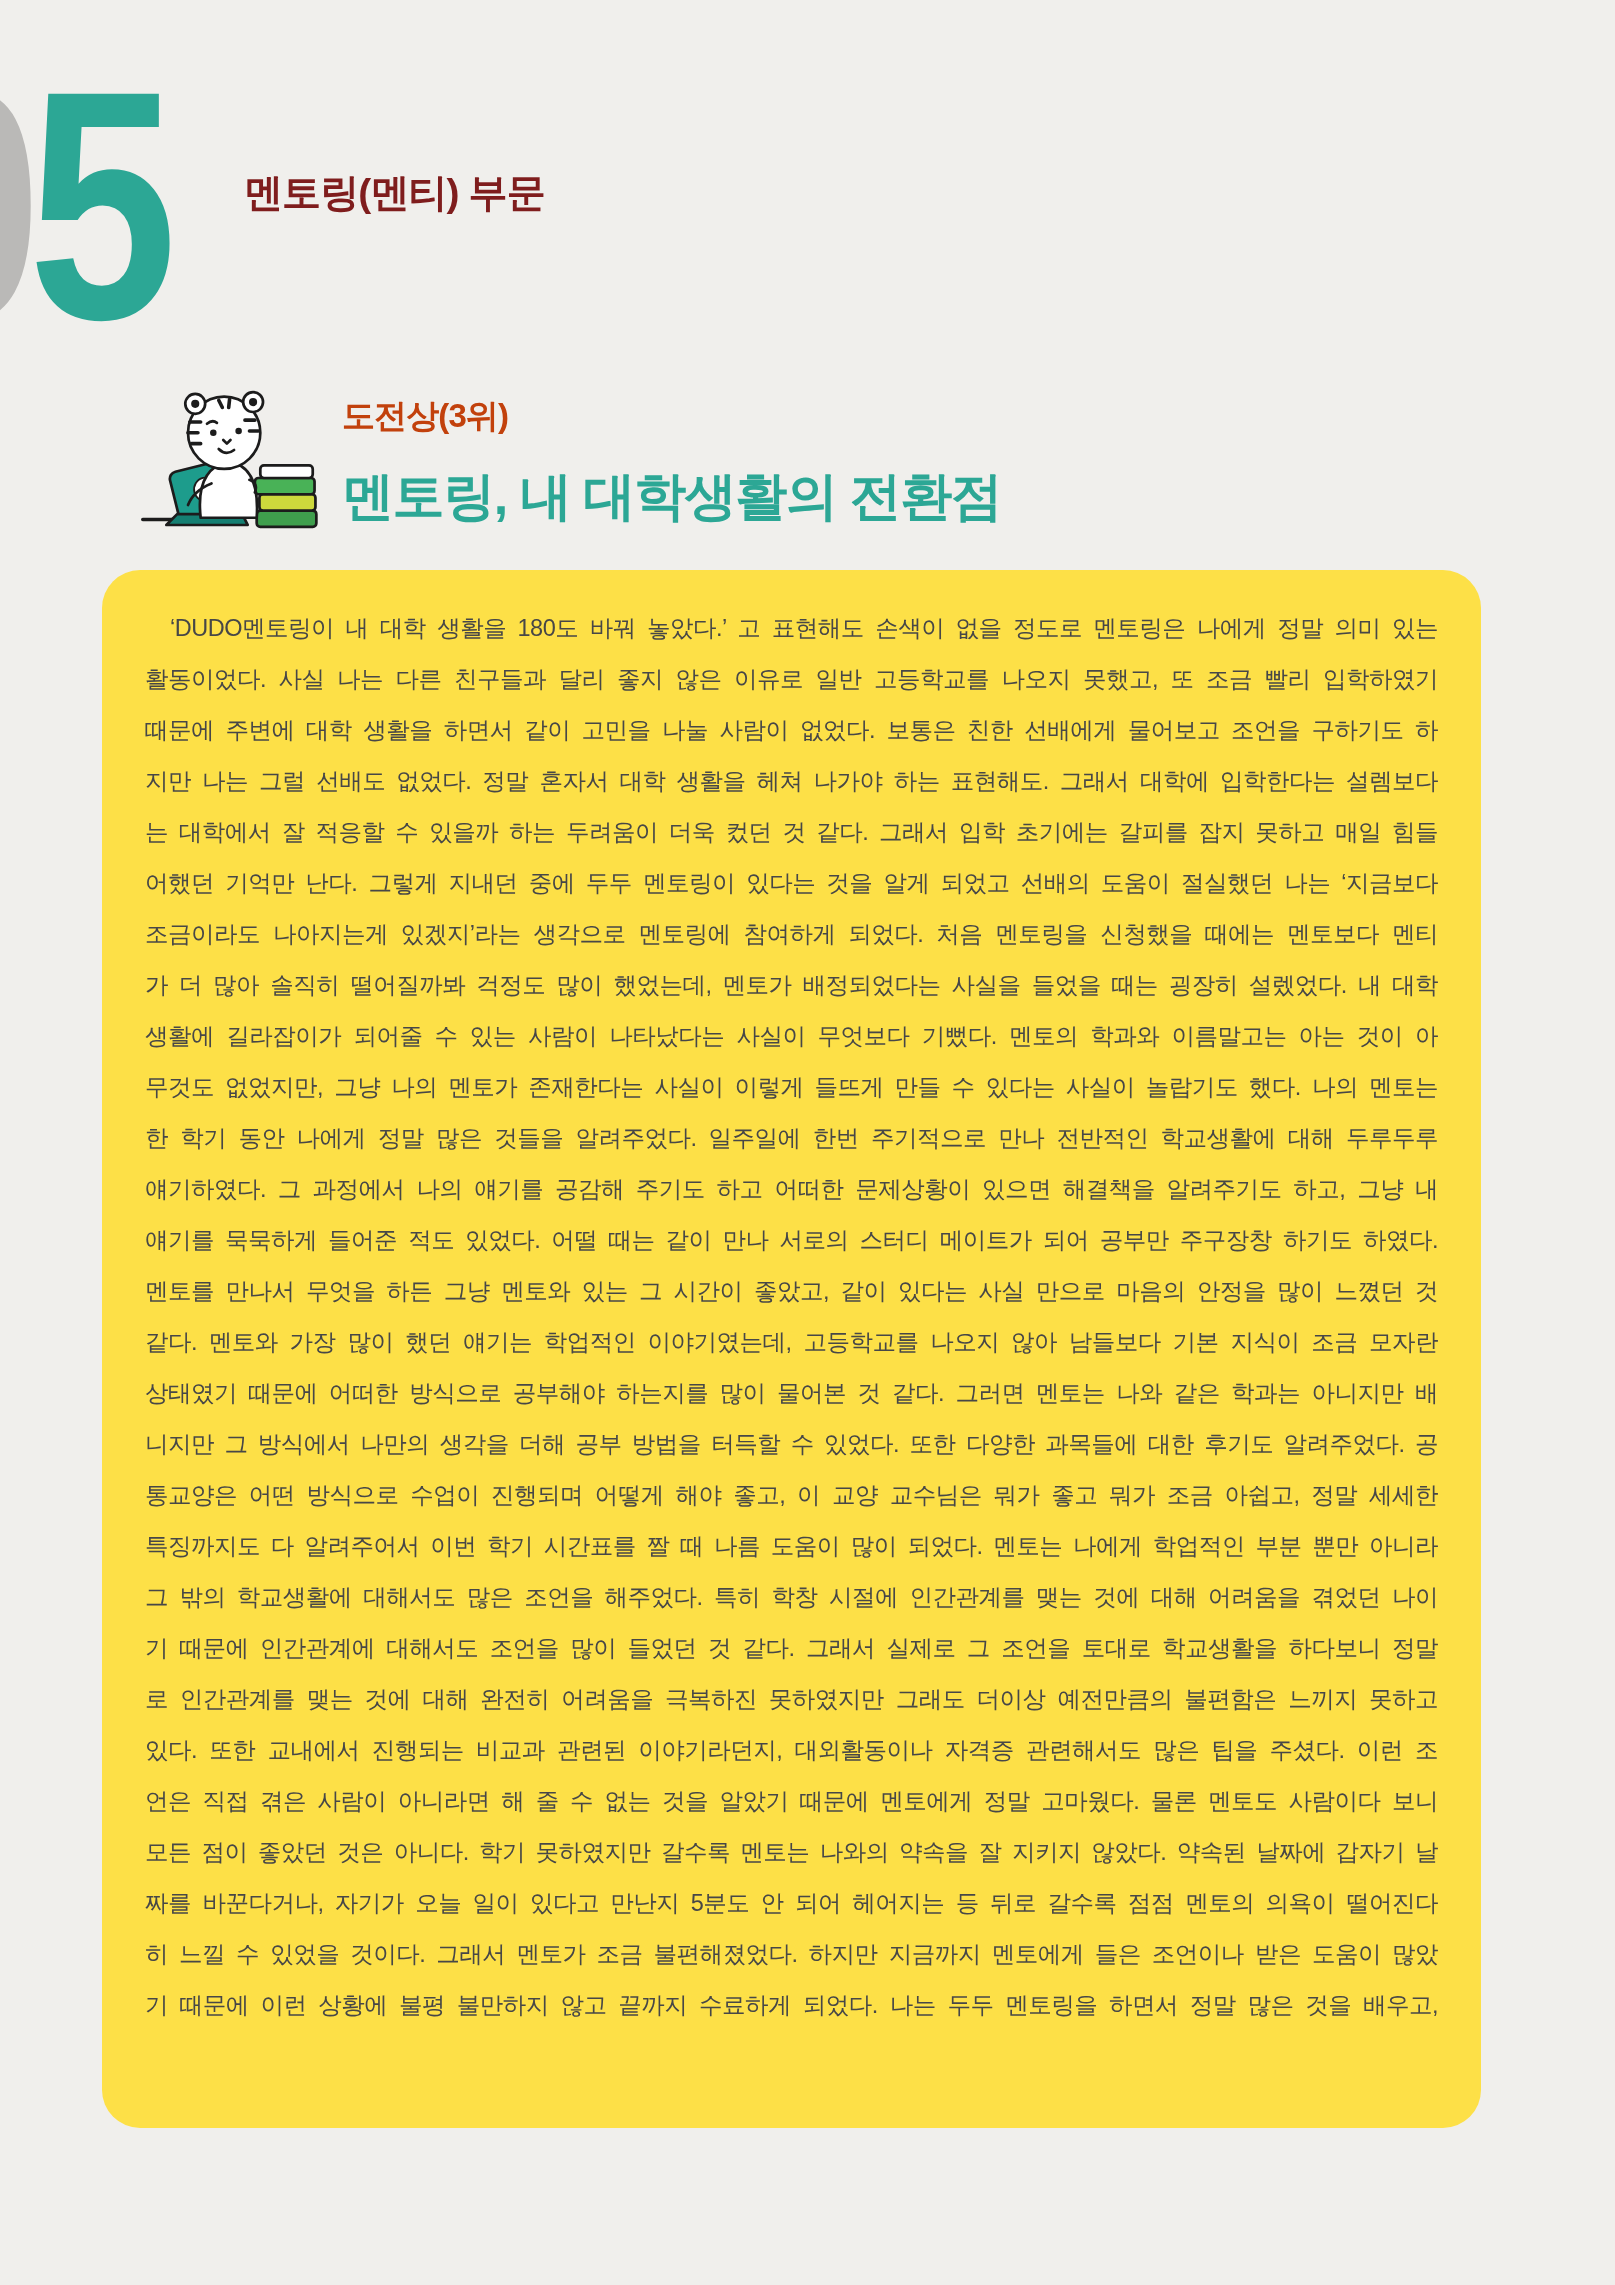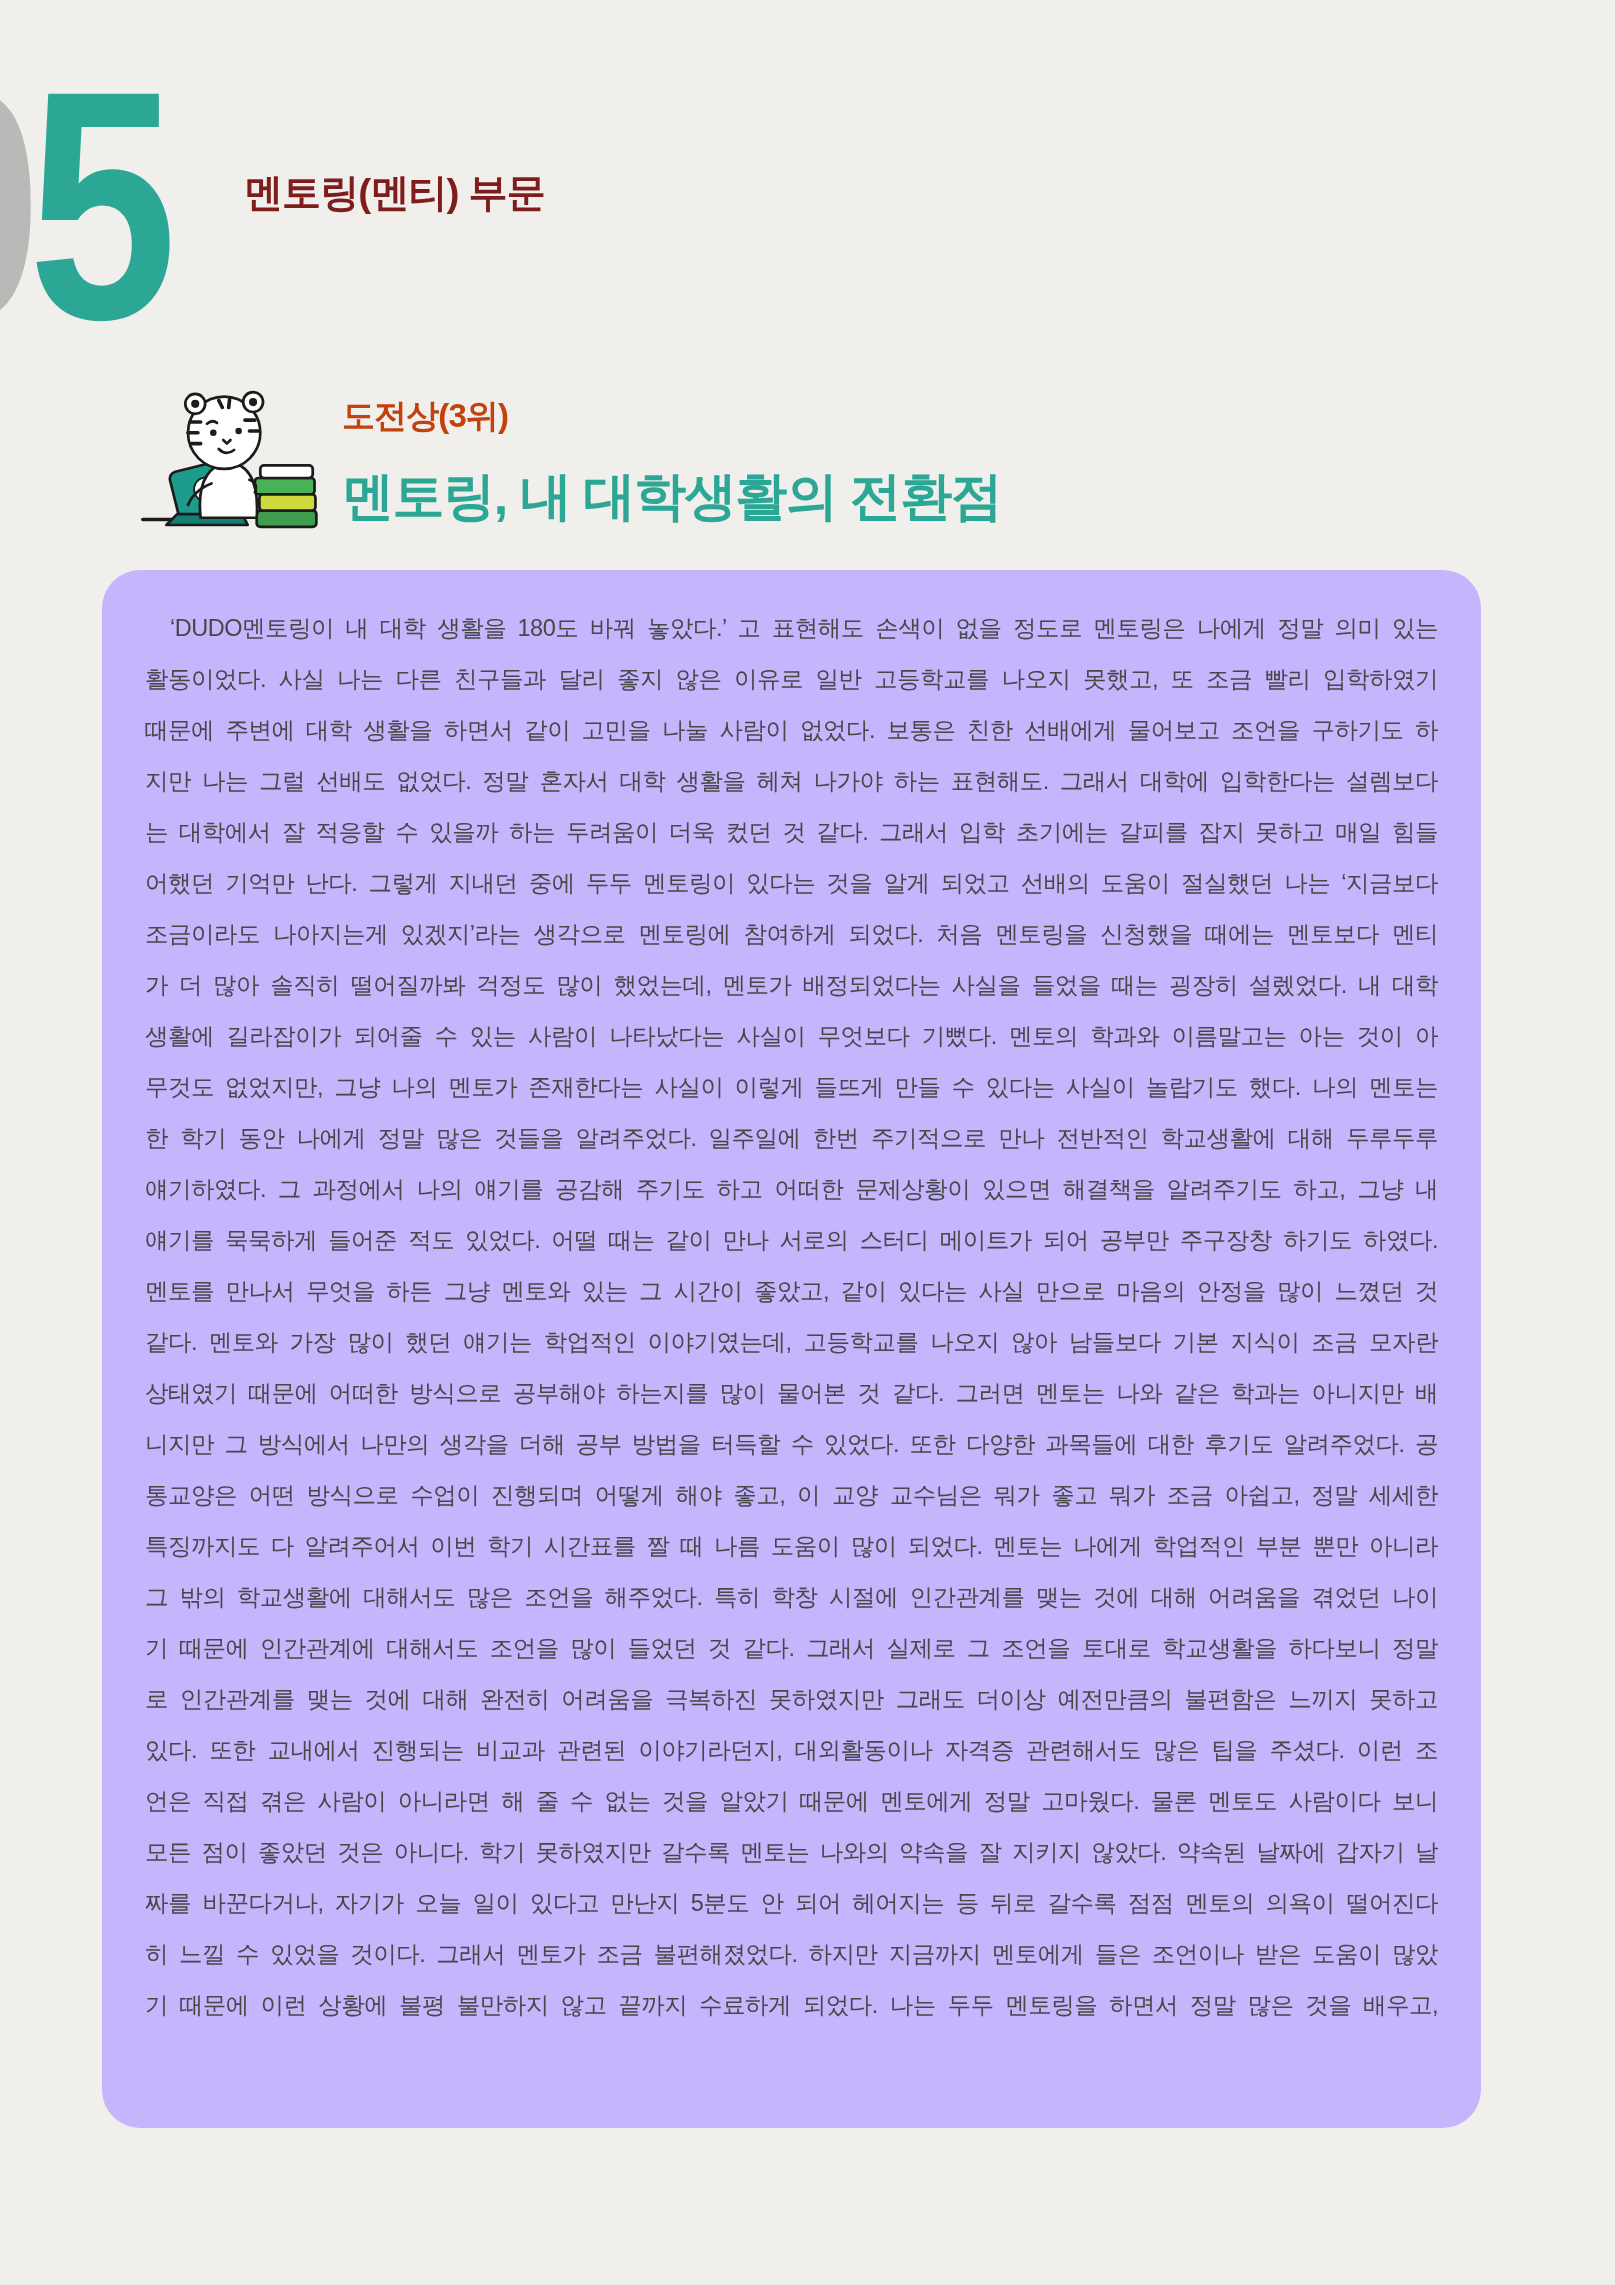--- a/index.html
+++ b/index.html
@@ -56,21 +56,21 @@
     font-weight: 700;
     color: #2ca795;
     letter-spacing: -1.4px;
   }
 
   .essay-card {
     position: absolute;
     left: 102px; top: 570px;
     width: 1379px; height: 1558px;
     box-sizing: border-box;
-    background: #c4b5fd;
+    background: #fde047;
     border-radius: 38px;
     padding: 33px 43px 0 43px;
   }
 
   .essay-text { width: 100%; }
 
   .essay-line {
     font-size: 23.5px;
     line-height: 51px;
     letter-spacing: -0.5px;

